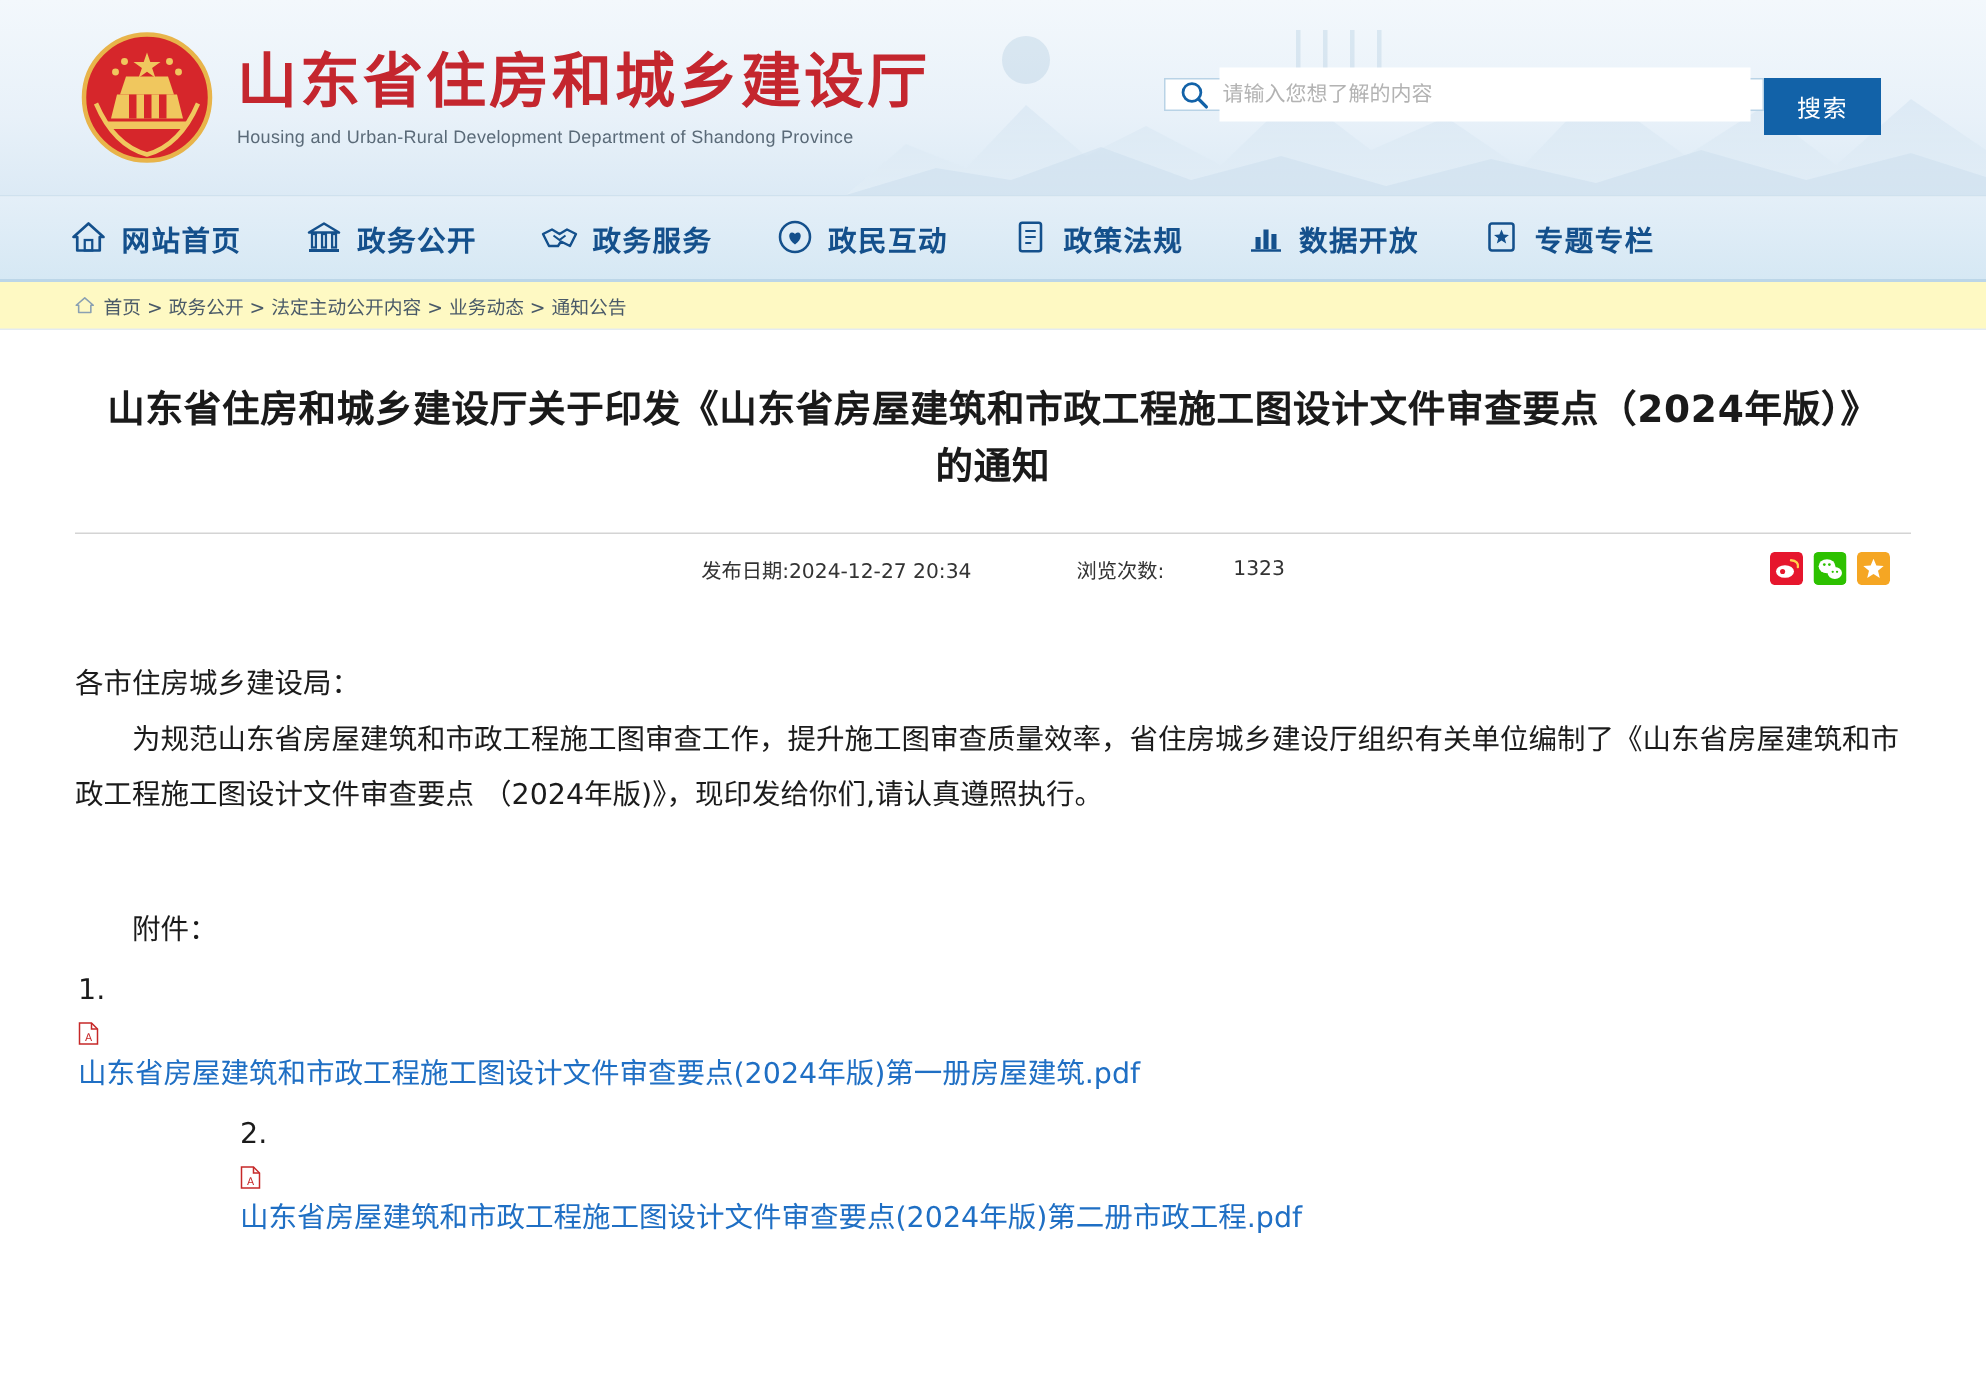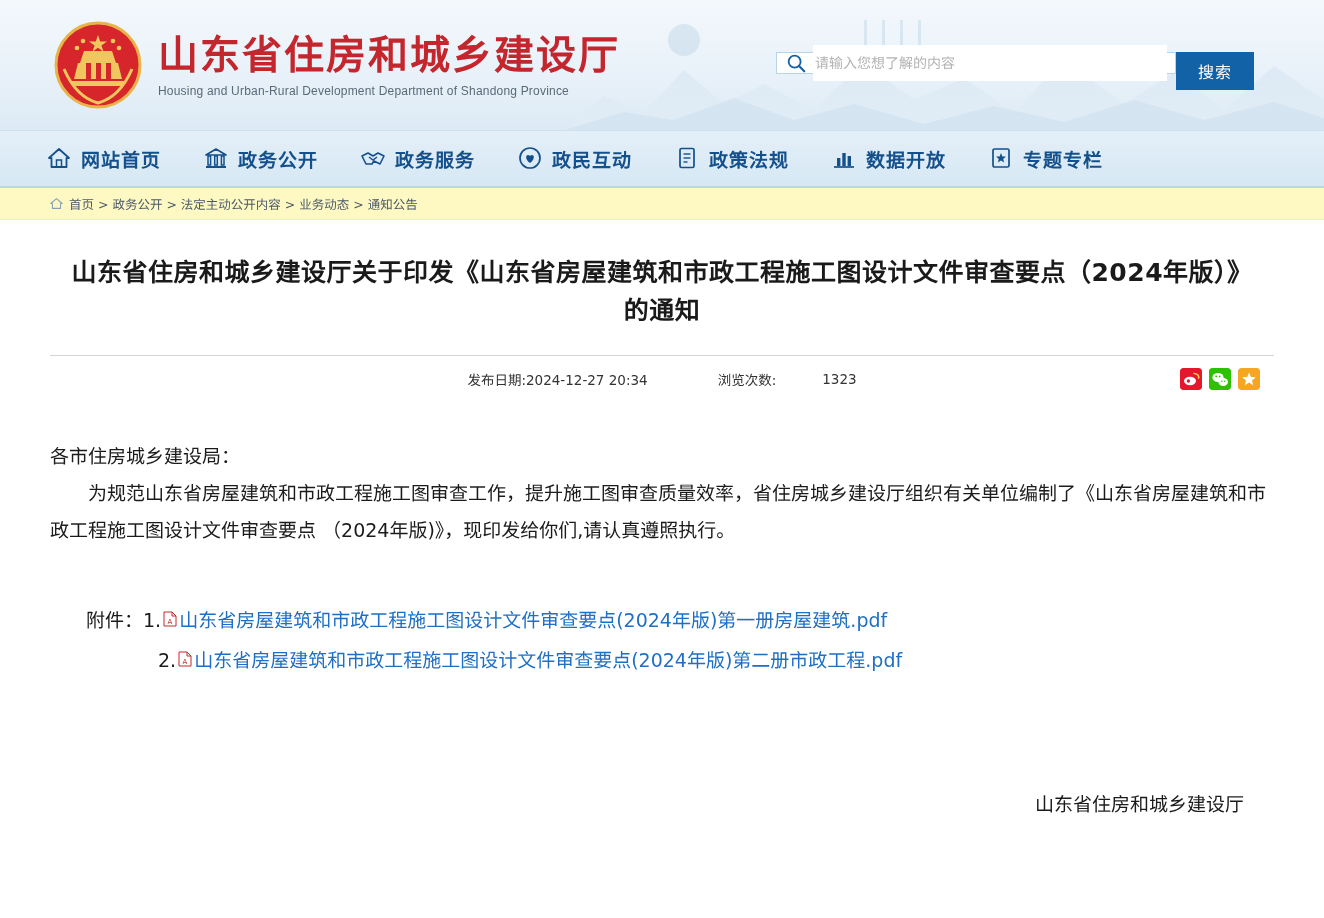--- a/index.html
+++ b/index.html
@@ -222,20 +222,21 @@
 
   .attach {
     margin-top: 52px;
     font-size: 19px;
     line-height: 2.1;
     font-family: "DejaVu Sans", "Liberation Sans", sans-serif;
   }
   .attach-row {
     display: flex;
     align-items: baseline;
+    flex-direction: column;
   }
   .attach-label {
     padding-left: 36px;
     white-space: nowrap;
     color: #1b1b1b;
   }
   .attach-num {
     color: #1b1b1b;
   }
   .pdf-ico {

